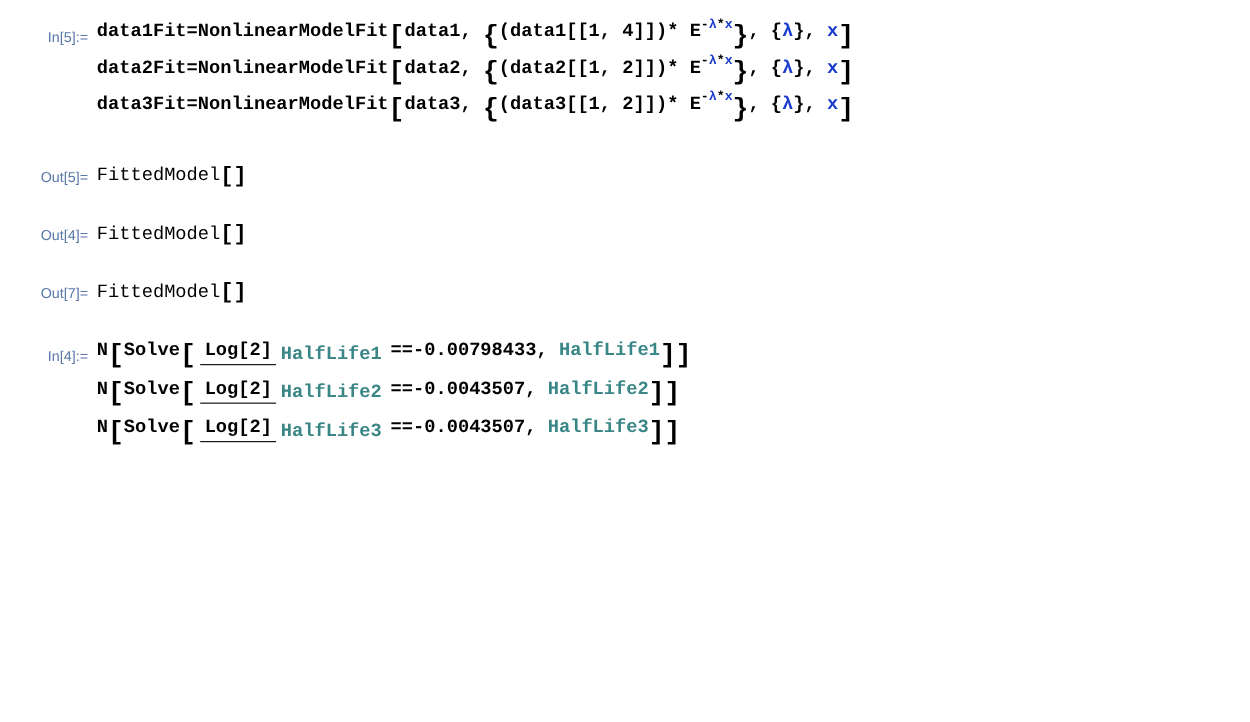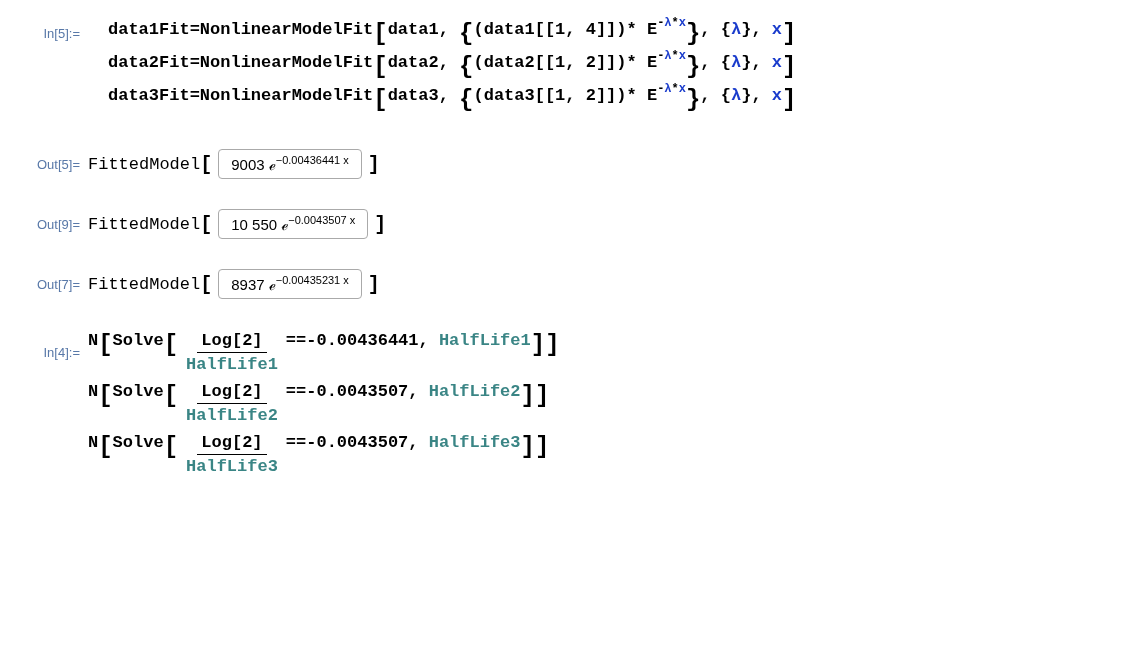--- a/index.html
+++ b/index.html
@@ -7,21 +7,20 @@
       padding: 20px 10px;
       background: white;
       font-family: 'Courier New', monospace;
       font-size: 17px;
       color: #000;
     }
     .row {
       display: flex;
       align-items: center;
       margin-bottom: 6px;
-      gap: 20px;
     }
     .in-label, .out-label {
       color: #5878a8;
       font-family: Arial, sans-serif;
       font-size: 13px;
       min-width: 70px;
       text-align: right;
       padding-right: 8px;
     }
     .code {
@@ -57,21 +56,20 @@
       display: inline-flex;
       align-items: baseline;
     }
     .inner-box .sup {
       font-size: 11px;
       position: relative;
       top: -6px;
     }
     .frac {
       display: inline-flex;
-      flex-direction: column;
       align-items: center;
       vertical-align: middle;
       margin: 0 4px;
     }
     .frac-num {
       border-bottom: 1px solid #000;
       padding: 0 4px 2px 4px;
     }
     .frac-den {
       padding: 2px 4px 0 4px;
@@ -157,71 +155,59 @@
       <span class="black bigb">]</span>
     </div>
   </div>
 </div>
 
 <div class="output-row">
   <div class="out-label">Out[5]=</div>
   <div class="fitted-box">
     <span>FittedModel</span>
     <span class="medb">[</span>
-    <span class="inner-box">
-      <span>9003 ℯ</span>
-      <span class="sup">−0.00436441 x</span>
-    </span>
     <span class="medb">]</span>
   </div>
 </div>
 
 <div class="output-row">
-  <div class="out-label">Out[9]=</div>
+  <div class="out-label">Out[4]=</div>
   <div class="fitted-box">
     <span>FittedModel</span>
     <span class="medb">[</span>
-    <span class="inner-box">
-      <span>10 550 ℯ</span>
-      <span class="sup">−0.0043507 x</span>
-    </span>
     <span class="medb">]</span>
   </div>
 </div>
 
 <div class="output-row">
   <div class="out-label">Out[7]=</div>
   <div class="fitted-box">
     <span>FittedModel</span>
     <span class="medb">[</span>
-    <span class="inner-box">
-      <span>8937 ℯ</span>
-      <span class="sup">−0.00435231 x</span>
-    </span>
     <span class="medb">]</span>
   </div>
 </div>
 
 <div class="spacer-v"></div>
 
 <div class="group">
 
   <div class="solve-row">
     <div class="in-label">In[4]:=</div>
     <div class="code">
       <span class="black">N</span>
       <span class="black bigb">[</span>
       <span class="black">Solve</span>
       <span class="black bigb">[</span>
       <span class="frac">
         <span class="frac-num black">Log[2]</span>
         <span class="frac-den teal">HalfLife1</span>
       </span>
       <span class="black"> == </span>
-      <span class="black">-0.00436441</span>
+      <span class="black">-0.00798433</span>
       <span class="black">,&nbsp;</span>
       <span class="teal">HalfLife1</span>
       <span class="black bigb">]</span>
       <span class="black bigb">]</span>
     </div>
   </div>
 
   <div class="solve-row">
     <div class="in-label"></div>
     <div class="code">

